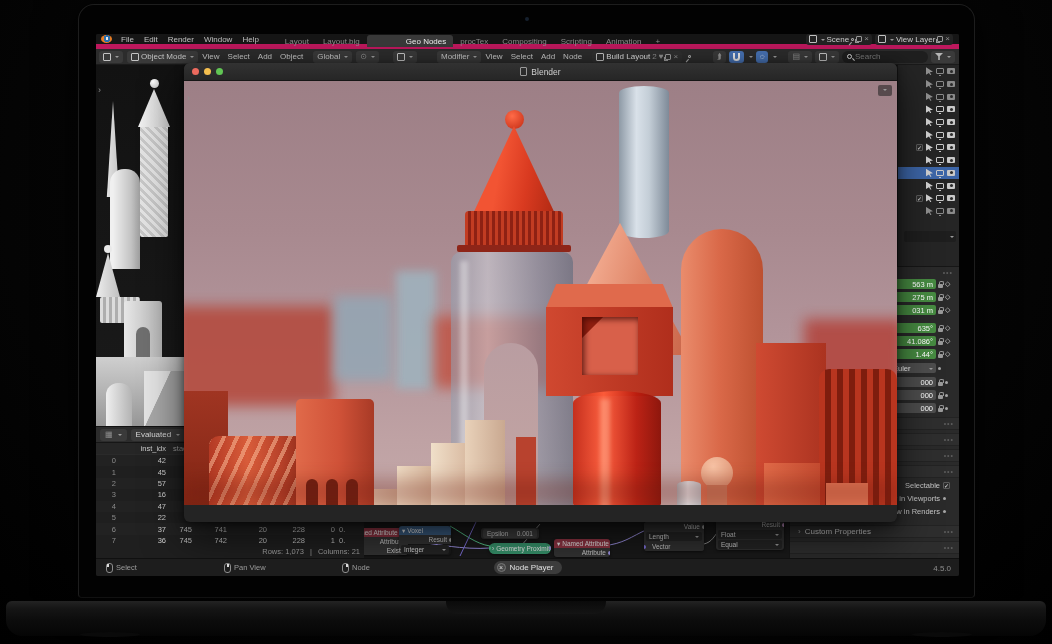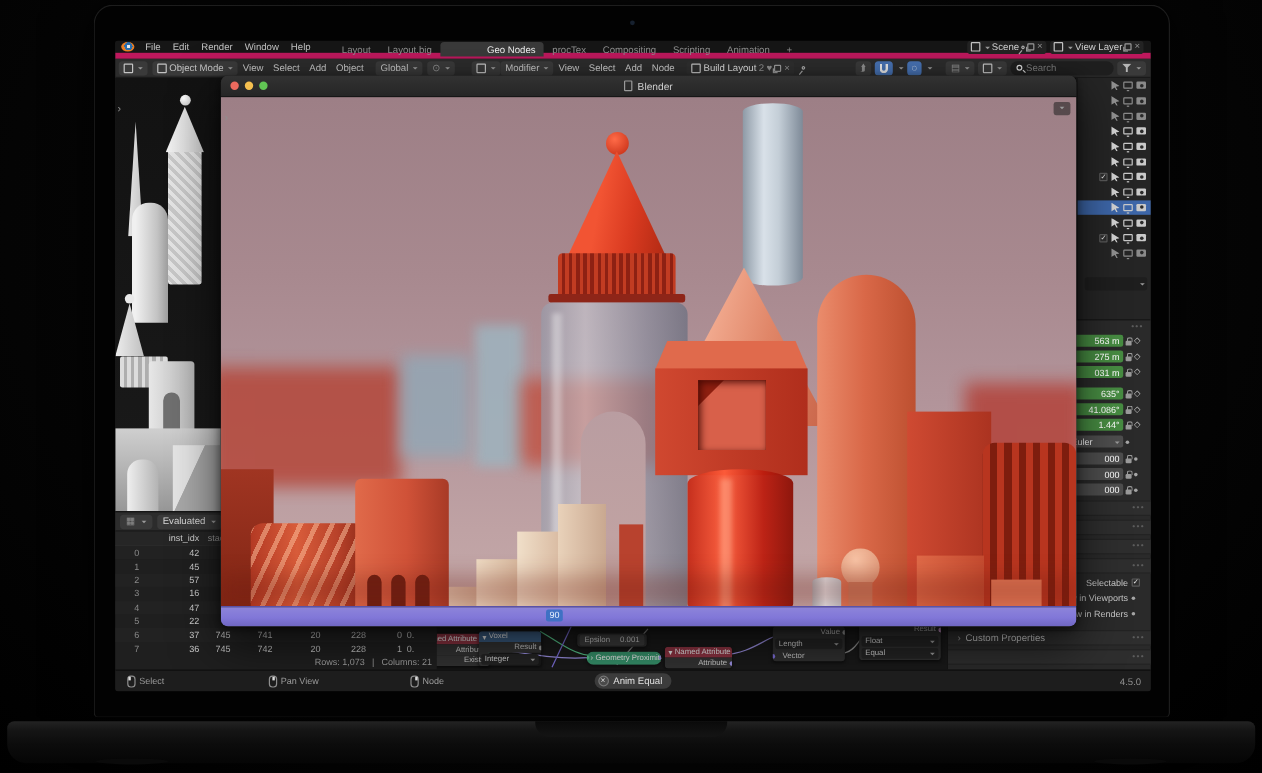--- a/index.html
+++ b/index.html
@@ -190,21 +190,21 @@
         </div>
         <div class="hbtn" style="margin-left:4px">
             <span class="gx">⊙</span>
             <span class="car"></span>
           </div>
 
         <div class="hbtn" style="margin-left:14px">
             <span class="sq-ic"></span>
             <span class="car"></span>
           </div>
-        <div class="hbtn" style="margin-left:0">
+        <div class="hbtn" style="margin-left:20px">
           <span>Modifier</span>
             <span class="car"></span>
         </div>
         <span class="hmenu">View</span>
         <span class="hmenu">Select</span>
         <span class="hmenu">Add</span>
         <span class="hmenu">Node</span>
         <div class="hbtn" style="margin-left:6px;background:#2f2f2f">
           <span class="sq-ic"></span>
           <span style="color:#dedede">Build Layout</span>
@@ -600,21 +600,21 @@
         <div class="key" style="left:128px">
             <span class="i-mouse mid"></span>
             <span>Pan View</span>
           </div>
         <div class="key" style="left:246px">
             <span class="i-mouse right"></span>
             <span>Node</span>
           </div>
         <div class="pill">
           <span class="stop">×</span>
-          <span>Anim Equal</span>
+          <span>Node Player</span>
         </div>
         <span class="abs" style="right:8px;top:5px;color:#8d8d8d">4.5.0</span>
       </div>
 
       <div class="abs rwindow">
         <div class="rw-title">
           <span class="tl" style="left:8px;background:#ec6a5e"></span>
           <span class="tl" style="left:20px;background:#f5bf4f"></span>
           <span class="tl" style="left:32px;background:#61c554"></span>
           <span class="doc"></span>
@@ -675,23 +675,20 @@
           <div class="sh" style="left:523px;top:404px;width:20px;height:30px;background:#cf7c5e"></div>
 
           <div class="sh" style="left:0;bottom:0;width:100%;height:26px;background:rgba(110,28,14,.30);filter:blur(8px)"></div>
 
           <div class="rw-dd">
               <span class="car" style="margin:0"></span>
             </div>
           <span class="abs expander" style="left:3px;top:12px">›</span>
         </div>
 
-        <div class="timeline">
-          <div class="frame-badge">90</div>
-        </div>
       </div>
 
     </div>
   </div>
 
   <div class="abs base">
     <div class="abs base-notch"></div>
   </div>
   <div class="abs foot" style="left:80px"></div>
   <div class="abs foot" style="left:912px"></div>

